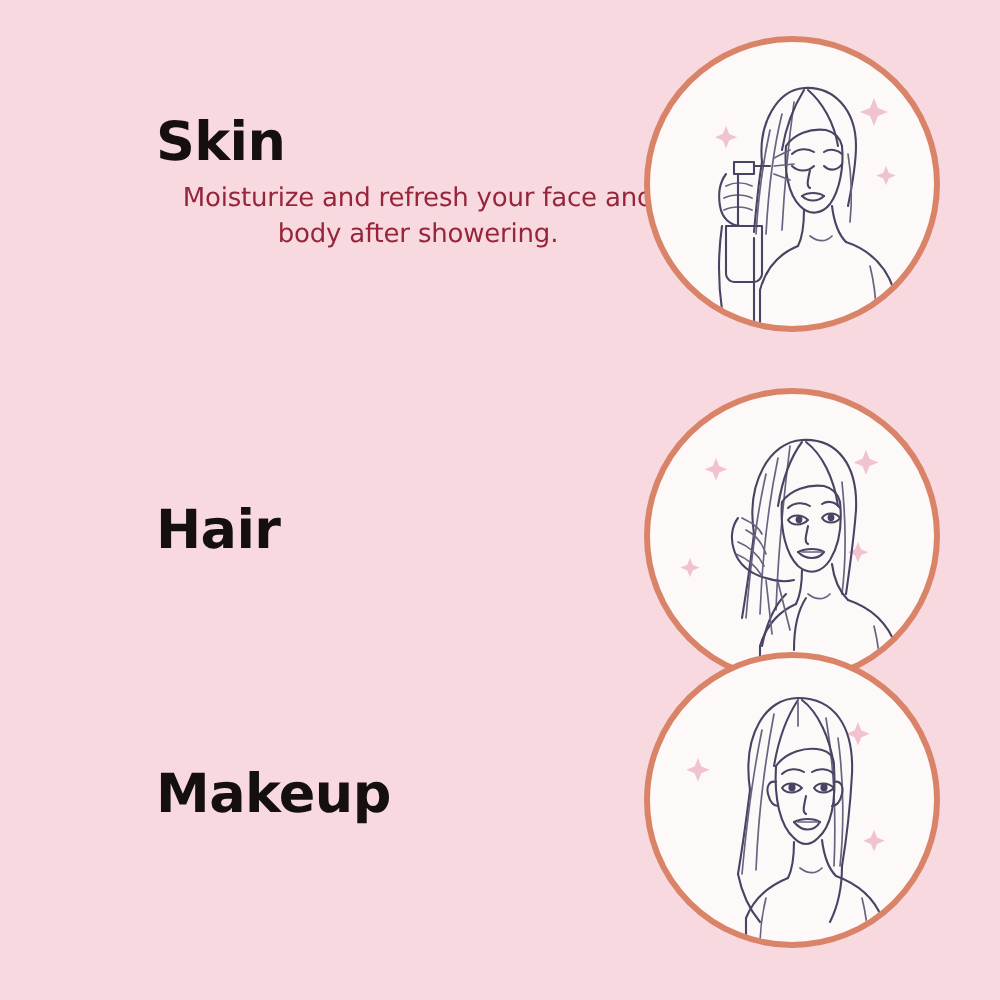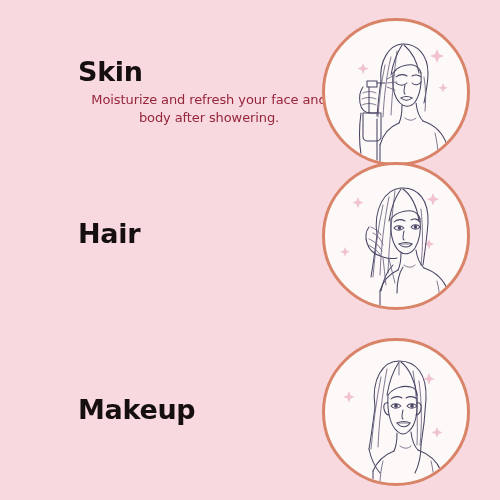--- a/index.html
+++ b/index.html
@@ -23,22 +23,22 @@
   
   .row {
     position: absolute;
     left: 0;
     width: 500px;
     height: 160px;
     display: flex;
     align-items: center;
   }
   #row-skin   { top: 12px; }
-  #row-hair   { top: 156px; }
-  #row-makeup { top: 332px; }
+  #row-hair   { top: 188px; }
+  #row-makeup { top: 320px; }
 
   
   .text-col {
     position: absolute;
     left: 46px;
     width: 262px;
     margin-left: 32px;
   }
   .heading {
     font-family: "DejaVu Sans", sans-serif;

